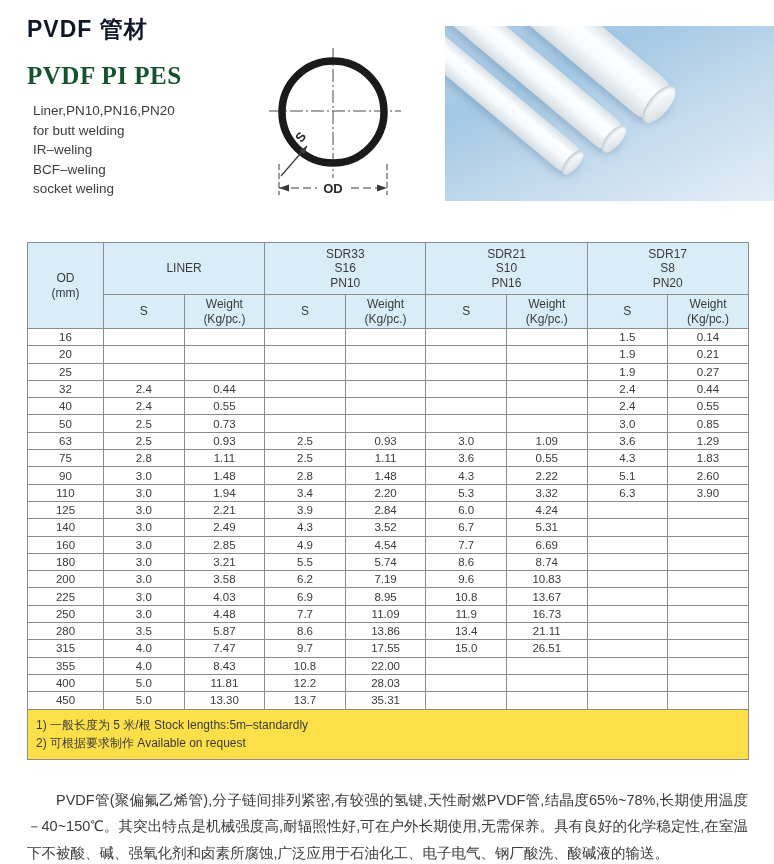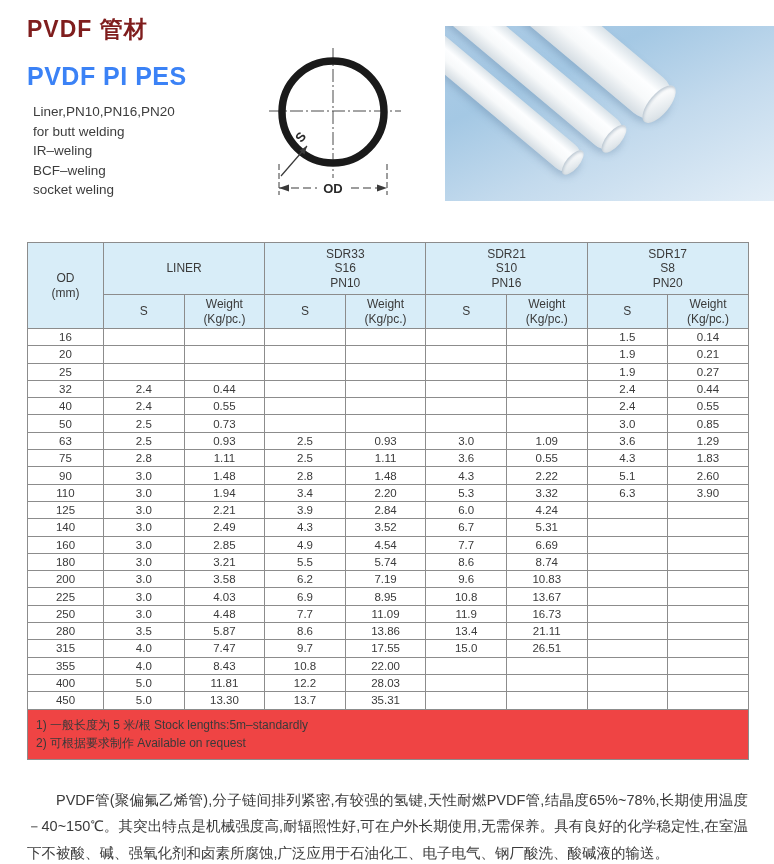--- a/index.html
+++ b/index.html
@@ -8,26 +8,27 @@
     width:774px; height:864px;
     font-family:"Liberation Sans", sans-serif;
     color:#3a3a3a;
     overflow:hidden;
   }
   .page { padding:0 26px 0 27px; }
 
   
   .top { position:relative; height:228px; }
   .title-cn {
-    margin:14px 0 0 0; font-size:23px; font-weight:bold; color:#7f1d1d;
+    margin:14px 0 0 0; font-size:23px; font-weight:bold; color:#0f172a;
     letter-spacing:1px;
   }
   .title-en {
-    margin:17px 0 11px 0; font-size:25px; font-weight:bold; color:#3b82f6;
+    margin:17px 0 11px 0; font-size:25px; font-weight:bold; color:#14532d;
     letter-spacing:0.5px;
+    font-family:Liberation Serif, serif;
   }
   .features { list-style:none; margin:6px; padding:0; font-size:13.5px; color:#3d3d3d; line-height:19.5px; }
 
   .diagram { position:absolute; left:236px; top:26px; width:144px; height:168px; }
 
   .photo {
     position:absolute; left:418px; top:12px; width:329px; height:175px;
     overflow:hidden;
     background:linear-gradient(155deg,#aecde7 0%,#a4c8e4 30%,#c3daed 60%,#e3eef7 100%);
   }
@@ -60,21 +61,21 @@
   table.spec th, table.spec td {
     border:1px solid #8c8c8c; text-align:center; vertical-align:middle;
     padding:0;
   }
   table.spec thead th { background:#d8edf8; font-weight:normal; font-size:12px; line-height:14.5px; }
   table.spec thead tr.group-row th { height:52px;text-align:center; }
   table.spec thead tr.sub-row th { height:34px; }
   table.spec tbody td { height:17.3px; background:#ffffff; }
   table.spec td.foot-cell {
     text-align:left; padding:6px 8px 7px 8px; font-size:12px; line-height:18px;
-    background:#ef4444;
+    background:#fde047;
   }
 
   
   .description {
     margin-top:27px; width:721px;
     font-size:14.5px; line-height:26.5px; color:#3b3b3b;
     text-align:justify; text-indent:2em;
   }
 </style>
 </head>

